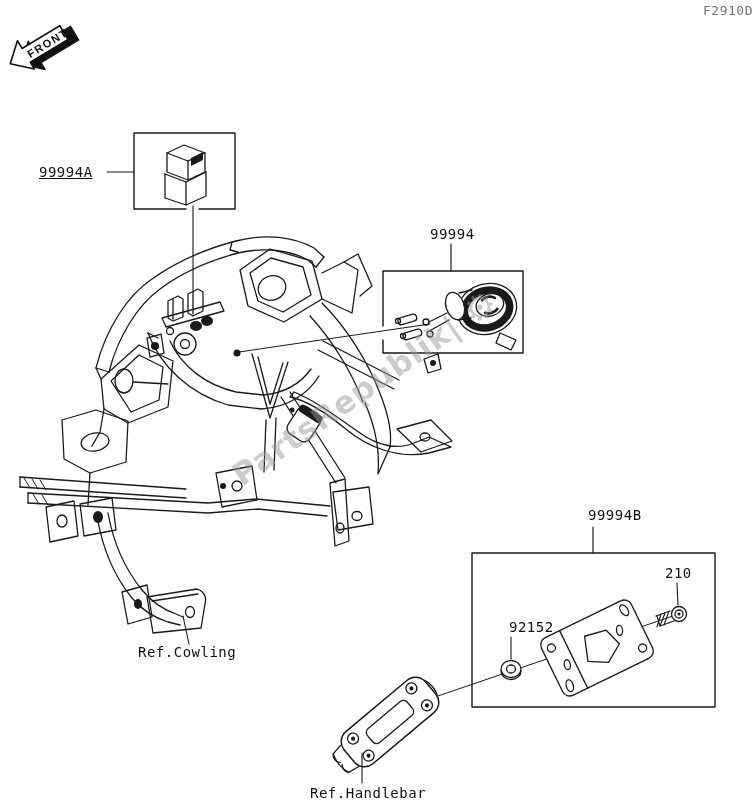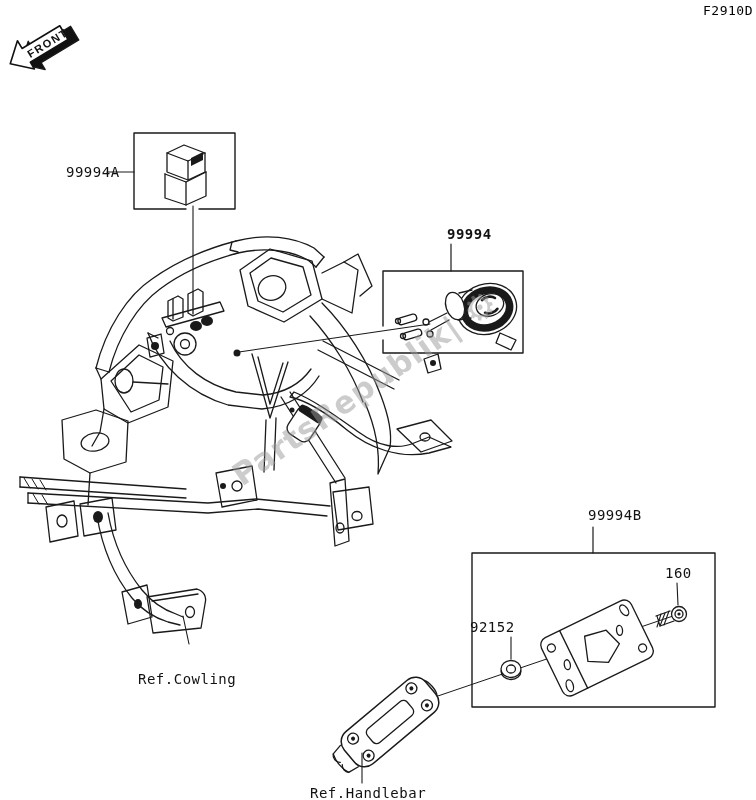--- a/index.html
+++ b/index.html
@@ -2,21 +2,21 @@
 <html><head>
 <meta charset="utf-8">
 <style>
   html,body{margin:0;padding:0;background:#fff;}
   .canvas{position:relative;width:756px;height:800px;background:#fff;overflow:hidden;
           font-family:"DejaVu Sans Mono",monospace;}
   .canvas svg{position:absolute;left:0;top:0;}
   .plabel{position:absolute;font:14px/1.1 "DejaVu Sans Mono",monospace;color:#111;
           letter-spacing:.5px;white-space:pre;}
   .fcode{position:absolute;top:4px;right:3px;font:13px/1.1 "DejaVu Sans Mono",monospace;
-         color:#000000;letter-spacing:.5px;}
+         color:#737373;letter-spacing:.5px;}
   .wm-text{font-family:"DejaVu Sans",sans-serif;font-weight:bold;}
 </style>
 </head>
 <body>
 
 <div class="canvas">
 
 <svg width="756" height="800" viewBox="0 0 756 800" stroke="#1a1a1a" fill="none" stroke-width="1.3" stroke-linecap="round" stroke-linejoin="round">
 
   <g transform="translate(2,50) rotate(-31)">
@@ -225,21 +225,21 @@
   <g transform="translate(242,487) rotate(-35)" opacity="0.5">
     <text x="0" y="0" fill="#9a9a9a" stroke="none" class="wm-text" style="font-size:31px;letter-spacing:1px;">
       <tspan>PartsRepublik|</tspan>
       <tspan dy="2" style="font-size:36px;">⚙</tspan>
     </text>
   </g>
 </svg>
 
 <div class="fcode">F2910D</div>
 
-<div class="plabel" style="left:66px;top:165px;">99994A</div>
-<div class="plabel" style="left:447px;top:227px;font-weight:bold;">99994</div>
+<div class="plabel" style="left:39px;top:165px;text-decoration:underline;">99994A</div>
+<div class="plabel" style="left:430px;top:227px;">99994</div>
 <div class="plabel" style="left:588px;top:508px;">99994B</div>
-<div class="plabel" style="left:665px;top:566px;">160</div>
-<div class="plabel" style="left:470px;top:620px;">92152</div>
-<div class="plabel" style="left:138px;top:645px;margin-top:27px;">Ref.Cowling</div>
+<div class="plabel" style="left:665px;top:566px;">210</div>
+<div class="plabel" style="left:509px;top:620px;">92152</div>
+<div class="plabel" style="left:138px;top:645px;">Ref.Cowling</div>
 <div class="plabel" style="left:310px;top:786px;">Ref.Handlebar</div>
 
 </div>
 
 </body></html>

